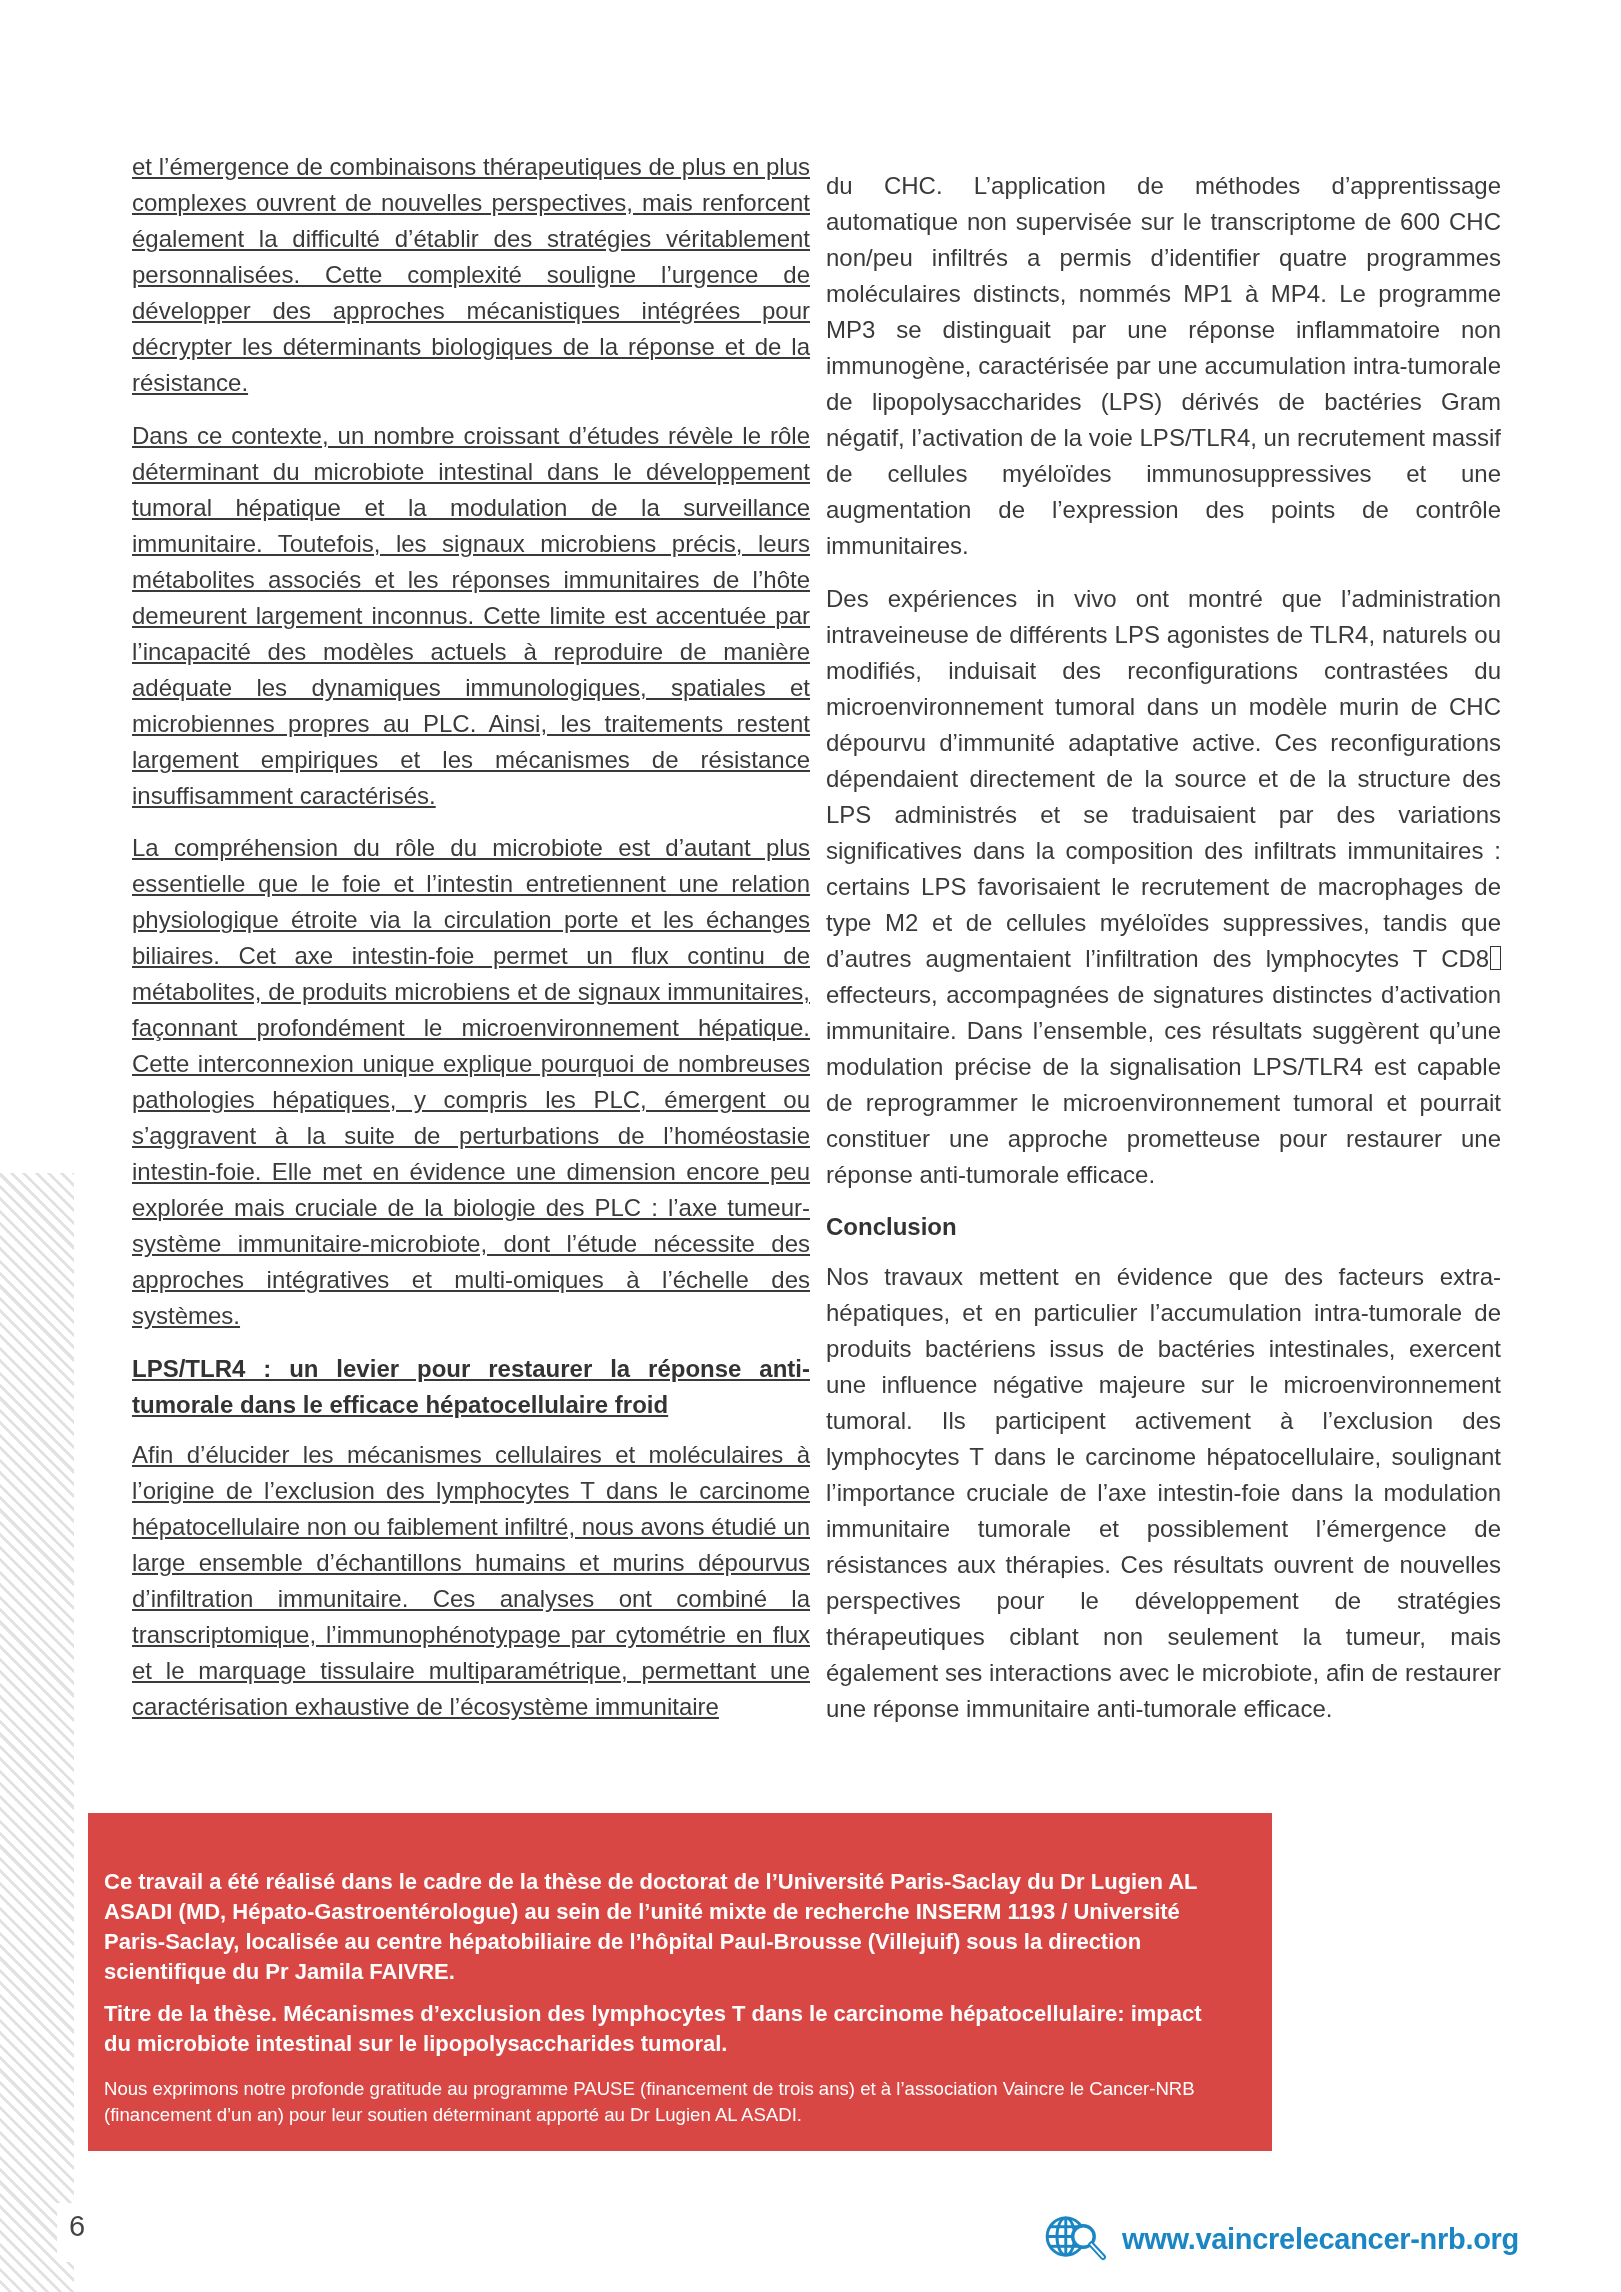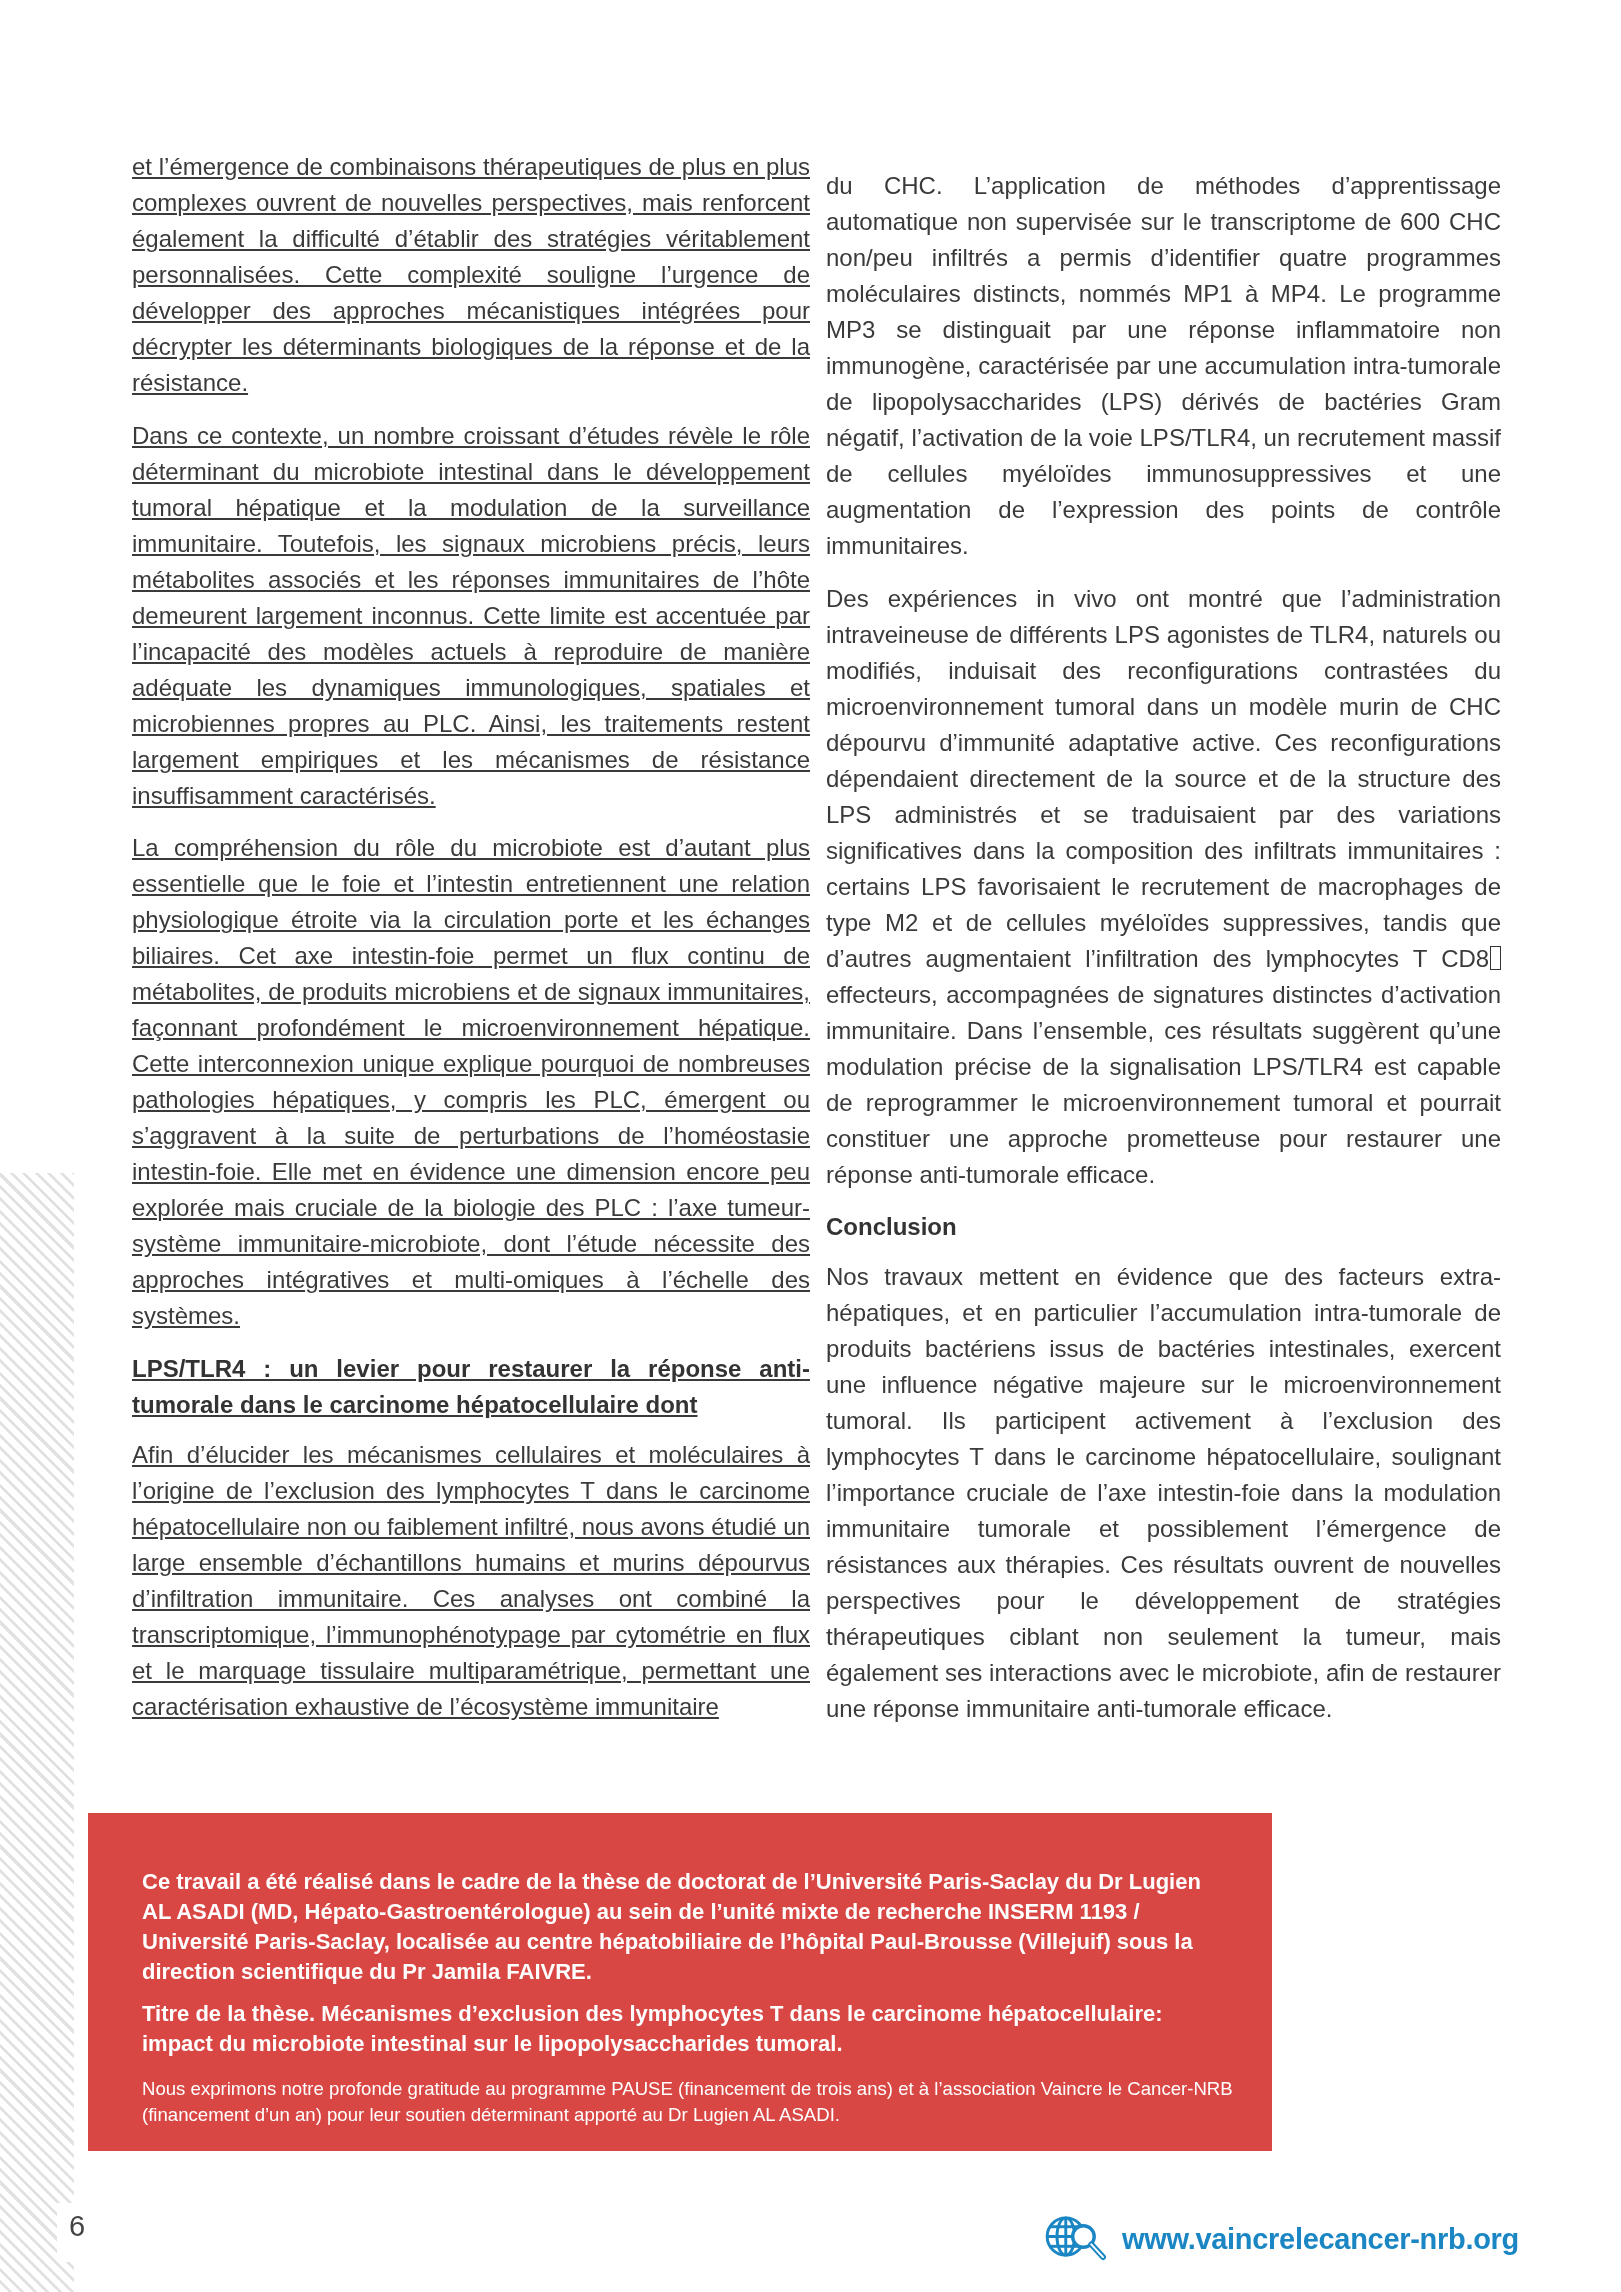--- a/index.html
+++ b/index.html
@@ -8,40 +8,40 @@
   .stripes { position: absolute; left: 0; top: 1173px; width: 74px; height: 1119px;
     background: repeating-linear-gradient(45deg, #ffffff 0px, #ffffff 5.9px, #e2e2e2 5.9px, #e2e2e2 8.8px); }
   .pagenum-bg { position: absolute; left: 57px; top: 2203px; width: 39px; height: 59px; background: #fff; }
   .col { position: absolute; top: 149px; font-size: 24px; line-height: 36px; text-align: justify; }
   .col p { margin: 0 0 16.7px 0; hyphens: none; }
   .col-left { left: 132px; width: 678px; text-decoration: underline; }
   .col-right { left: 826px; width: 675px; margin-top: 19px; }
   .col h2 { font-size: 24px; font-weight: bold; line-height: 36px; margin: 0 0 13.7px 0; color: #333; text-align: justify; }
   .col h3 { font-size: 24px; font-weight: bold; line-height: 36px; margin: 0 0 13.7px 0; color: #333; }
   .sup { display: inline-block; width: 8.8px; height: 21.6px; border: 1px solid #333; vertical-align: -2.9px; margin-left: 1px; font-size: 0; }
-  .redbox { position: absolute; left: 88px; top: 1813px; width: 1184px; height: 338px; background: #d94744; color: #ffffff; box-sizing: border-box; padding: 54px 39px 0 54px; }
+  .redbox { position: absolute; left: 88px; top: 1813px; width: 1184px; height: 338px; background: #d94744; color: #ffffff; box-sizing: border-box; padding: 54px 39px 0 16px; }
   .redbox p { margin: 0; }
   .redbox .b1 { font-size: 22px; font-weight: bold; line-height: 30px; margin-bottom: 11.8px; }
   .redbox .b2 { font-size: 22px; font-weight: bold; line-height: 30px; margin-bottom: 17.6px; }
   .redbox .thanks { font-size: 18.6px; line-height: 25.5px; }
   .pagenum { position: absolute; left: 69px; top: 2210px; font-size: 29px; color: #444; }
   .footer-link { position: absolute; left: 1044px; top: 2213px; display: flex; align-items: center; color: #1a86c4; text-decoration: none; }
   .footer-link .url { font-size: 29px; font-weight: bold; margin-left: 7px; letter-spacing: -0.3px; }
 </style>
 </head>
 <body>
 
 <div class="stripes"></div>
 <div class="pagenum-bg"></div>
 
 <div class="col col-left">
   <p>et l’émergence de combinaisons thérapeutiques de plus en plus complexes ouvrent de nouvelles perspectives, mais renforcent également la difficulté d’établir des stratégies véritablement personnalisées. Cette complexité souligne l’urgence de développer des approches mécanistiques intégrées pour décrypter les déterminants biologiques de la réponse et de la résistance.</p>
   <p>Dans ce contexte, un nombre croissant d’études révèle le rôle déterminant du microbiote intestinal dans le développement tumoral hépatique et la modulation de la surveillance immunitaire. Toutefois, les signaux microbiens précis, leurs métabolites associés et les réponses immunitaires de l’hôte demeurent largement inconnus. Cette limite est accentuée par l’incapacité des modèles actuels à reproduire de manière adéquate les dynamiques immunologiques, spatiales et microbiennes propres au PLC. Ainsi, les traitements restent largement empiriques et les mécanismes de résistance insuffisamment caractérisés.</p>
   <p>La compréhension du rôle du microbiote est d’autant plus essentielle que le foie et l’intestin entretiennent une relation physiologique étroite via la circulation porte et les échanges biliaires. Cet axe intestin-foie permet un flux continu de métabolites, de produits microbiens et de signaux immunitaires, façonnant profondément le microenvironnement hépatique. Cette interconnexion unique explique pourquoi de nombreuses pathologies hépatiques, y compris les PLC, émergent ou s’aggravent à la suite de perturbations de l’homéostasie intestin-foie. Elle met en évidence une dimension encore peu explorée mais cruciale de la biologie des PLC : l’axe tumeur-système immunitaire-microbiote, dont l’étude nécessite des approches intégratives et multi-omiques à l’échelle des systèmes.</p>
-  <h2>LPS/TLR4 : un levier pour restaurer la réponse anti-tumorale dans le carcinome hépatocellulaire dont</h2>
+  <h2>LPS/TLR4 : un levier pour restaurer la réponse anti-tumorale dans le efficace hépatocellulaire froid</h2>
   <p>Afin d’élucider les mécanismes cellulaires et moléculaires à l’origine de l’exclusion des lymphocytes T dans le carcinome hépatocellulaire non ou faiblement infiltré, nous avons étudié un large ensemble d’échantillons humains et murins dépourvus d’infiltration immunitaire. Ces analyses ont combiné la transcriptomique, l’immunophénotypage par cytométrie en flux et le marquage tissulaire multiparamétrique, permettant une caractérisation exhaustive de l’écosystème immunitaire</p>
 </div>
 
 <div class="col col-right">
   <p>du CHC. L’application de méthodes d’apprentissage automatique non supervisée sur le transcriptome de 600 CHC non/peu infiltrés a permis d’identifier quatre programmes moléculaires distincts, nommés MP1 à MP4. Le programme MP3 se distinguait par une réponse inflammatoire non immunogène, caractérisée par une accumulation intra-tumorale de lipopolysaccharides (LPS) dérivés de bactéries Gram négatif, l’activation de la voie LPS/TLR4, un recrutement massif de cellules myéloïdes immunosuppressives et une augmentation de l’expression des points de contrôle immunitaires.</p>
   <p><span>Des expériences in vivo ont montré que l’administration intraveineuse de différents LPS agonistes de TLR4, naturels ou modifiés, induisait des reconfigurations contrastées du microenvironnement tumoral dans un modèle murin de CHC dépourvu d’immunité adaptative active. Ces reconfigurations dépendaient directement de la source et de la structure des LPS administrés et se traduisaient par des variations significatives dans la composition des infiltrats immunitaires : certains LPS favorisaient le recrutement de macrophages de type M2 et de cellules myéloïdes suppressives, tandis que d’autres augmentaient l’infiltration des lymphocytes T CD8</span><span class="sup"></span><span> effecteurs, accompagnées de signatures distinctes d’activation immunitaire. Dans l’ensemble, ces résultats suggèrent qu’une modulation précise de la signalisation LPS/TLR4 est capable de reprogrammer le microenvironnement tumoral et pourrait constituer une approche prometteuse pour restaurer une réponse anti-tumorale efficace.</span></p>
   <h3>Conclusion</h3>
   <p>Nos travaux mettent en évidence que des facteurs extra-hépatiques, et en particulier l’accumulation intra-tumorale de produits bactériens issus de bactéries intestinales, exercent une influence négative majeure sur le microenvironnement tumoral. Ils participent activement à l’exclusion des lymphocytes T dans le carcinome hépatocellulaire, soulignant l’importance cruciale de l’axe intestin-foie dans la modulation immunitaire tumorale et possiblement l’émergence de résistances aux thérapies. Ces résultats ouvrent de nouvelles perspectives pour le développement de stratégies thérapeutiques ciblant non seulement la tumeur, mais également ses interactions avec le microbiote, afin de restaurer une réponse immunitaire anti-tumorale efficace.</p>
 </div>
 

